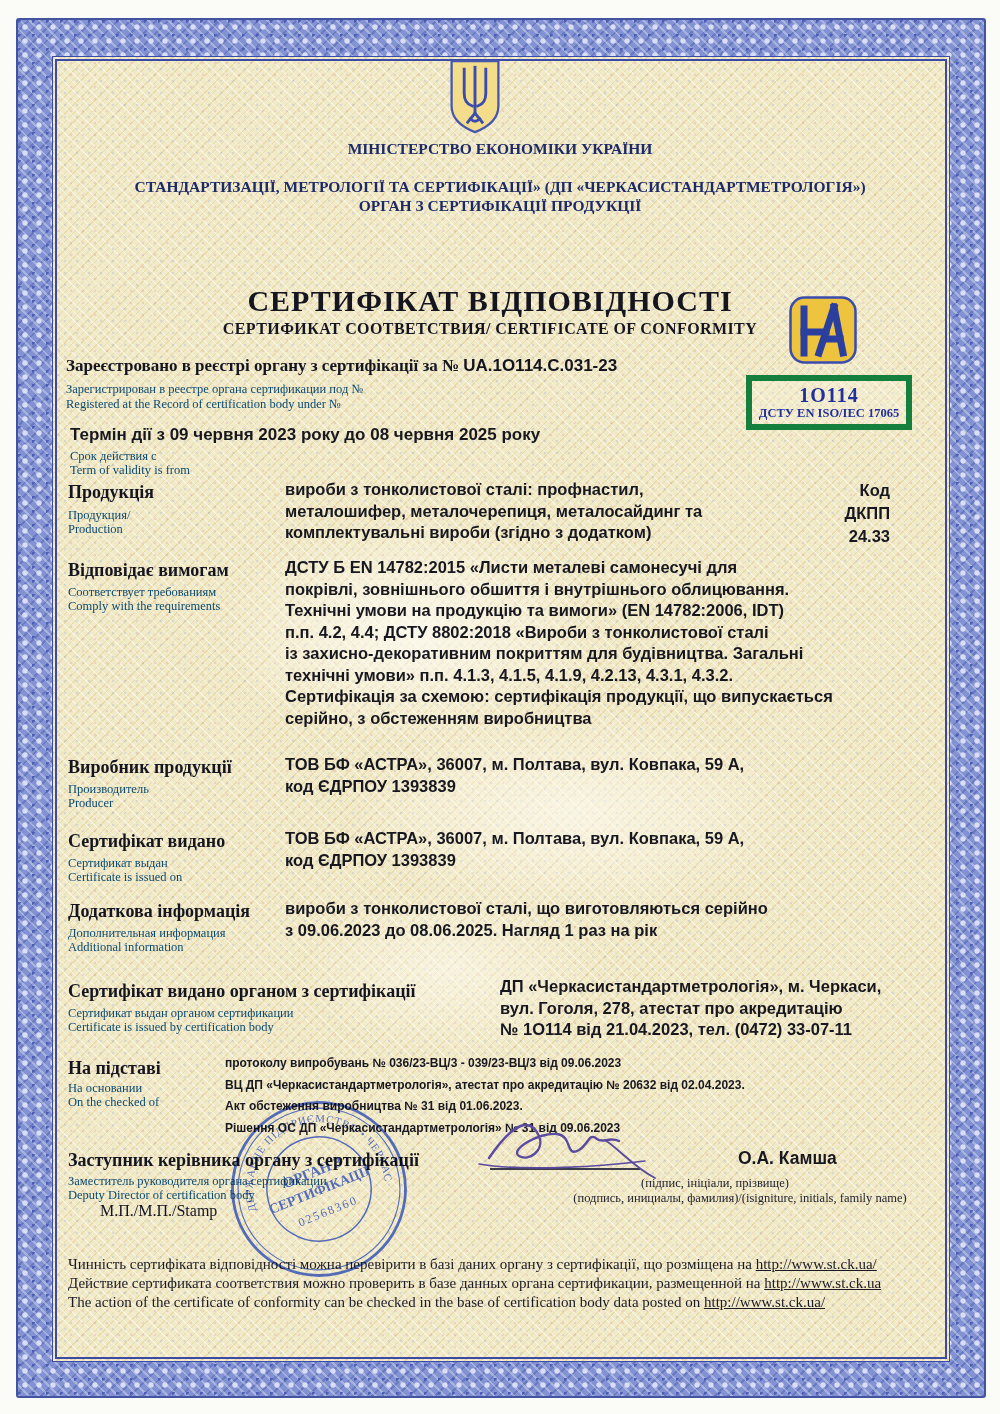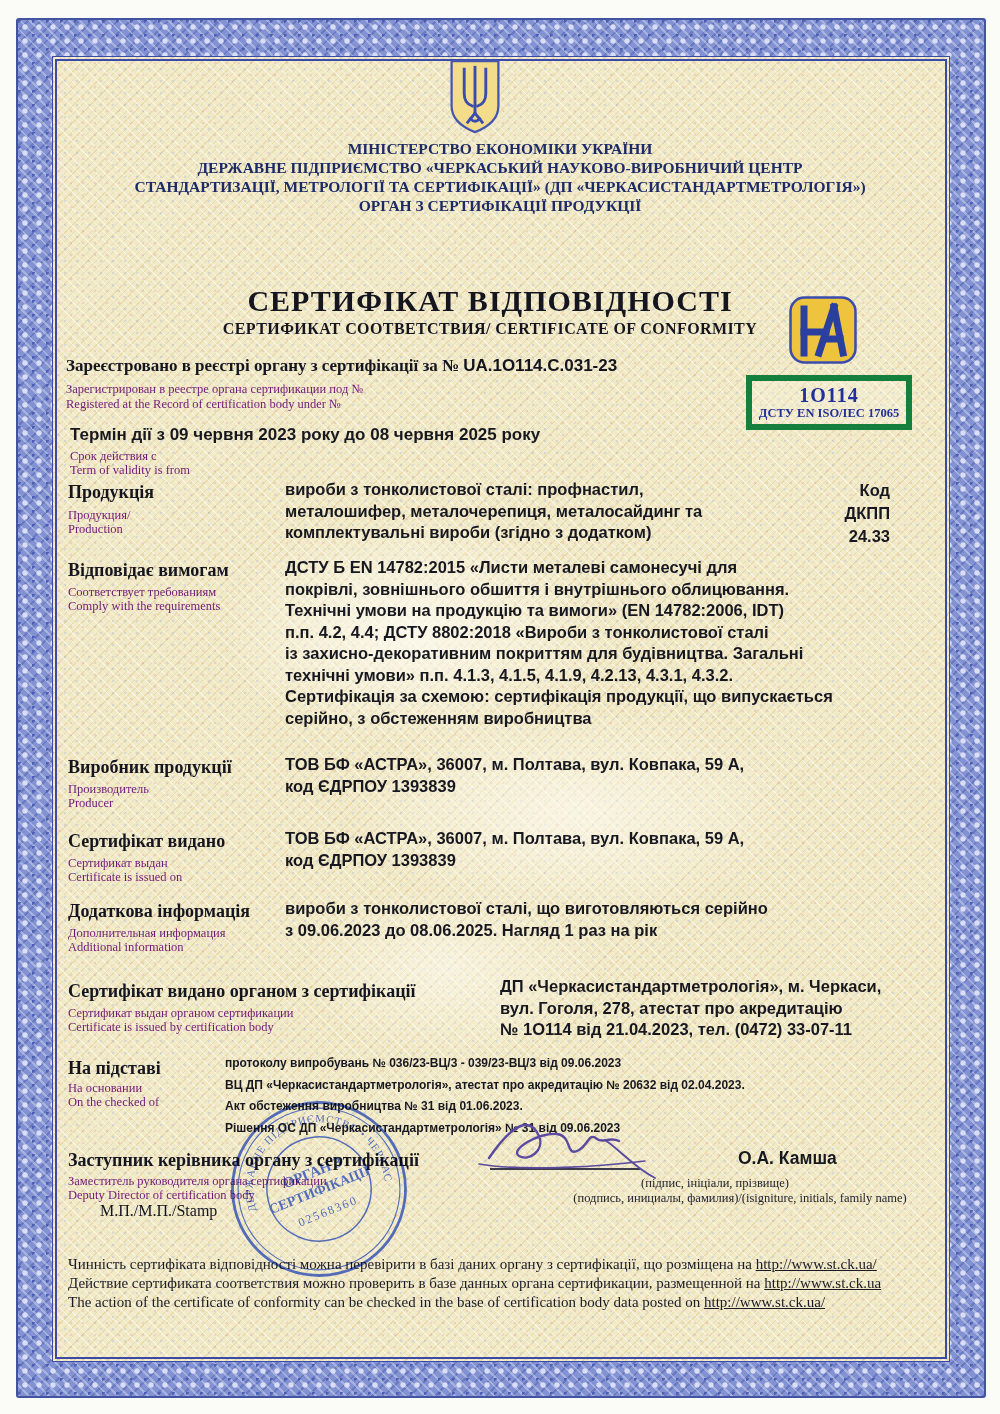--- a/index.html
+++ b/index.html
@@ -46,21 +46,21 @@
       radial-gradient(ellipse 270px 160px at 40% 44%, rgba(253,251,242,.85), rgba(253,251,242,0) 70%),
       radial-gradient(ellipse 320px 150px at 58% 58%, rgba(253,251,242,.65), rgba(253,251,242,0) 70%),
       radial-gradient(ellipse 210px 120px at 44% 70%, rgba(253,251,242,.55), rgba(253,251,242,0) 70%);
   }
   .content{position:absolute;inset:0;z-index:2;}
   .c{position:absolute;}
   .hdr{font-weight:bold;font-size:15.5px;line-height:19px;color:#1c2a66;text-align:center;width:100%;}
   .title{font-weight:bold;font-size:30px;letter-spacing:1px;color:#15151f;text-align:center;}
   .subtitle{font-weight:bold;font-size:16px;letter-spacing:.4px;color:#15151f;text-align:center;}
   .lbl{font-weight:bold;font-size:18px;color:#15151f;}
-  .sub{font-size:12.5px;color:#701a75;}
+  .sub{font-size:12.5px;color:#0c4a6e;}
   .val{font-family:"Liberation Sans", sans-serif;font-weight:bold;font-size:16.5px;line-height:21.5px;white-space:pre-line;color:#17171f;}
   .regline{font-weight:bold;font-size:17px;color:#15151f;}
   .regnum{font-family:"Liberation Sans", sans-serif;font-weight:bold;font-size:17px;}
   .accr-box{
     border:6px solid #15803d;color:#21309a;text-align:center;
     font-weight:bold;padding:3px 6px;background:rgba(250,247,230,.25);
   }
   .accr-code{font-size:20px;line-height:22px;letter-spacing:1px;}
   .accr-std{font-size:12.5px;line-height:15px;}
   .caption{font-size:12.5px;color:#23232d;text-align:center;}
@@ -83,21 +83,20 @@
       <g stroke="#3a4cae" stroke-width="3.2" fill="none" stroke-linecap="square">
         <path d="M30 9 V 60"></path>
         <path d="M18 11 V 38 Q18 49 27 52"></path>
         <path d="M42 11 V 38 Q42 49 33 52"></path>
         <path d="M30 60 L 22 70 M30 60 L 38 70"></path>
         <path d="M25 66 Q30 72 35 66"></path>
       </g>
     </svg>
 
     <div class="c hdr" style="left:0;top:139px">МІНІСТЕРСТВО ЕКОНОМІКИ УКРАЇНИ</div>
-    <div class="c hdr" style="left:0;top:158px">ДЕРЖАВНЕ ПІДПРИЄМСТВО «ЧЕРКАСЬКИЙ НАУКОВО-ВИРОБНИЧИЙ ЦЕНТР</div>
     <div class="c hdr" style="left:0;top:177px">СТАНДАРТИЗАЦІЇ, МЕТРОЛОГІЇ ТА СЕРТИФІКАЦІЇ» (ДП «ЧЕРКАСИСТАНДАРТМЕТРОЛОГІЯ»)</div>
     <div class="c hdr" style="left:0;top:196px">ОРГАН З СЕРТИФІКАЦІЇ ПРОДУКЦІЇ</div>
 
     <div class="c title" style="left:110px;top:284px;width:760px">СЕРТИФІКАТ ВІДПОВІДНОСТІ</div>
     <div class="c subtitle" style="left:110px;top:320px;width:760px">СЕРТИФИКАТ СООТВЕТСТВИЯ/ CERTIFICATE OF CONFORMITY</div>
 
     <svg class="c" style="left:788px;top:295px" width="70" height="70" viewBox="0 0 70 70">
       <rect x="2.5" y="2.5" width="65" height="65" rx="14" fill="#eec43e" stroke="#3a4cae" stroke-width="2.5"></rect>
       <g stroke="#2b3f9e" stroke-width="7" fill="none" stroke-linecap="square">
         <path d="M16 14 V 58"></path>

